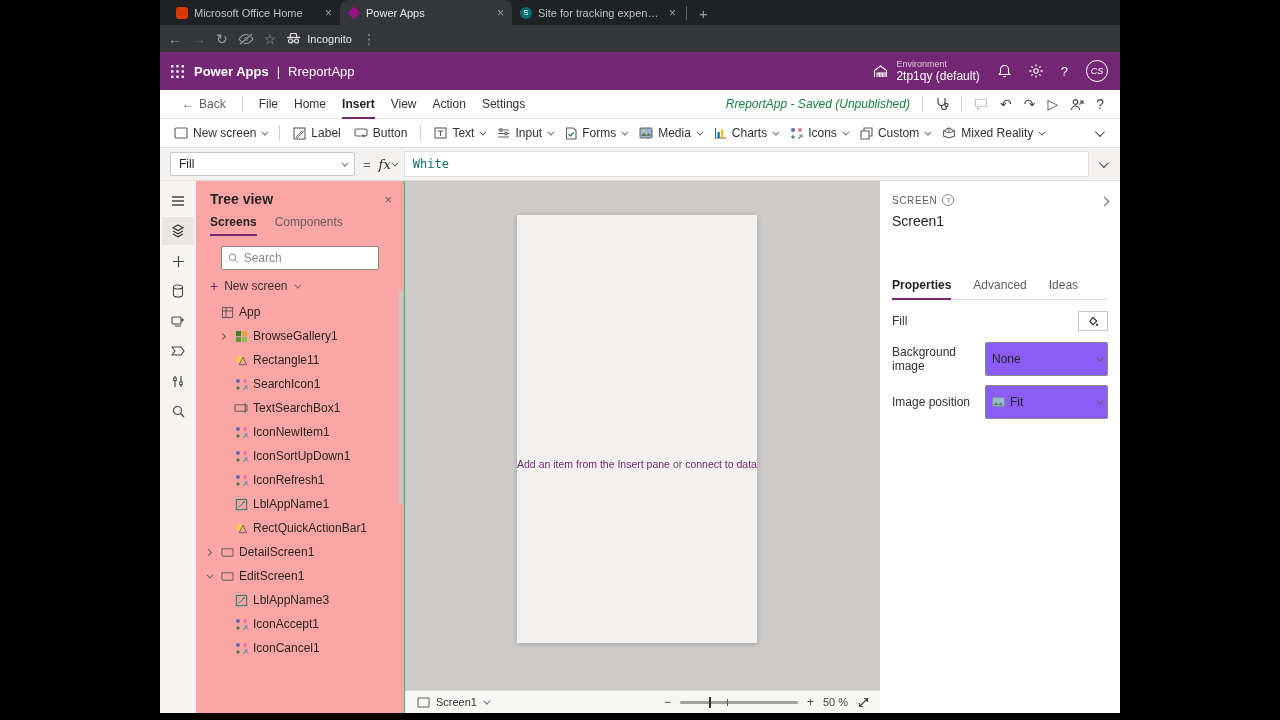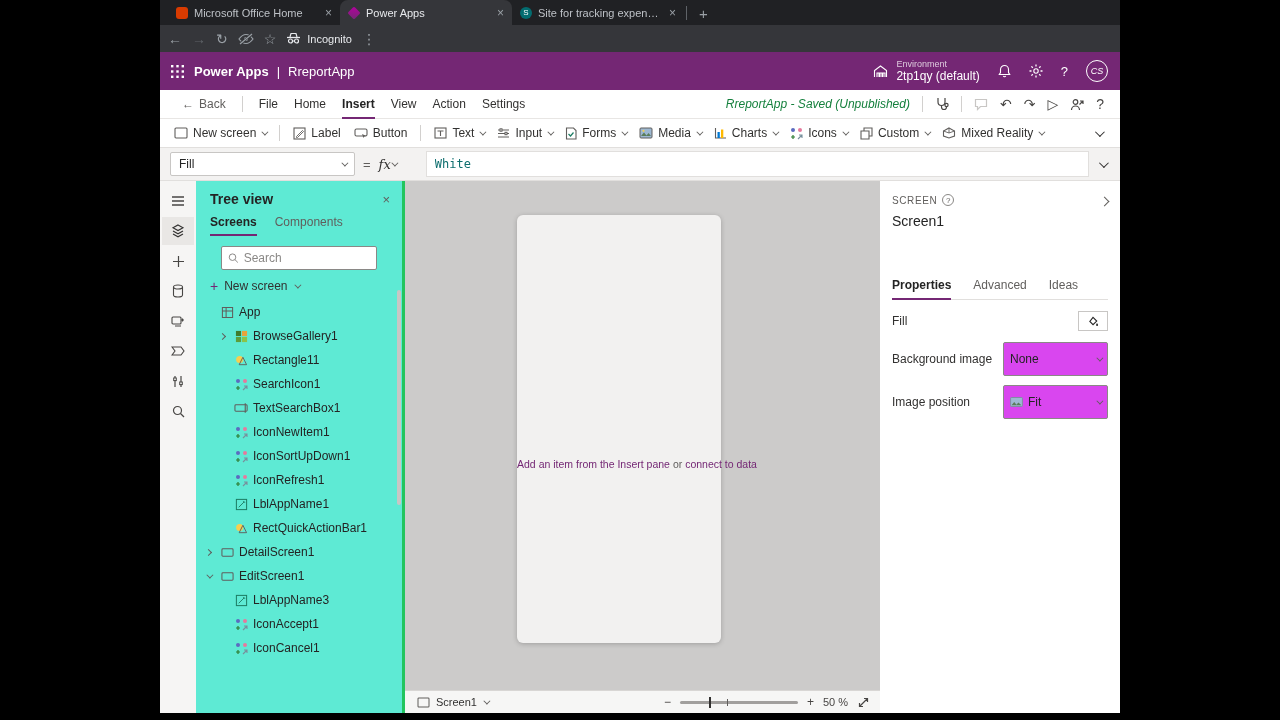--- a/index.html
+++ b/index.html
@@ -61,51 +61,51 @@
   .cv-d { transform:rotate(45deg) translateY(-2px); }
   .cv-r { transform:rotate(-45deg); }
   .bigchev { width:7px; height:7px; border-width:1.5px; border-color:#323130; margin-left:auto; margin-right:4px; }
 
   
   .fbar { height:33px; background:#f3f2f1; display:flex; align-items:center; padding:0 10px; gap:8px; border-bottom:1px solid #e1dfdd; }
   .fillsel { width:185px; height:24px; background:#fff; border:1px solid #c8c6c4; border-radius:2px; display:flex; align-items:center; padding:0 8px; font-size:12px; color:#242424; }
   .fillsel .chev { margin-left:auto; }
   .eq { color:#605e5c; font-size:13px; }
   .fx { font-family:"DejaVu Serif", serif; font-style:italic; font-size:13px; color:#323130; display:flex; align-items:center; }
-  .finput { flex:1; height:26px; border:1px solid #e1dfdd; background:#fff; font-family:"DejaVu Sans Mono", monospace; font-size:12px; color:#0e6e6e; padding:0 8px; outline:none;margin-left:22px; }
+  .finput { flex:1; height:26px; border:1px solid #e1dfdd; background:#fff; font-family:"DejaVu Sans Mono", monospace; font-size:12px; color:#0e6e6e; padding:0 8px; outline:none; }
 
   
   .main { position:absolute; top:181px; left:0; right:0; bottom:0; display:flex; }
 
   .rail { width:36px; background:#f6f5f4; display:flex; flex-direction:column; align-items:center; padding-top:6px; gap:2px; }
   .railbtn { width:32px; height:28px; display:flex; align-items:center; justify-content:center; color:#484644; }
   .railbtn.sel { background:#e9e7e5; }
 
-  .treepanel { width:209px; background:#5eead4; border-right:3px solid #22c55e; position:relative; overflow:hidden; }
+  .treepanel { width:209px; background:#fca5a5; border-right:1px solid #22c55e; position:relative; overflow:hidden; }
   .tv-head { display:flex; align-items:center; padding:10px 12px 6px 14px; }
   .tv-title { font-size:14px; font-weight:700; color:#242424; flex:1; }
   .tv-close { color:#605e5c; font-size:13px; }
   .tv-tabs { display:flex; gap:18px; padding:2px 14px 0; font-size:12px; }
   .tv-tab { color:#605e5c; padding-bottom:5px; }
   .tv-tab.active { color:#242424; font-weight:700; border-bottom:2px solid #742774; }
   .tv-search { margin:10px 25px 6px; height:24px; border:1px solid #8a8886; border-radius:2px; display:flex; align-items:center; padding:0 6px; gap:5px; background:#fff; }
   .tv-search input { border:none; outline:none; font-size:12px; color:#323130; width:100%; font-family:inherit; }
   .tv-search input::placeholder { color:#8a8886; }
   .tv-new { display:flex; align-items:center; gap:6px; padding:2px 14px 6px; font-size:12px; color:#323130; }
   .tv-new .plus { color:#742774; font-size:14px; }
   .tlist { }
   .trow { height:24px; display:flex; align-items:center; gap:4px; font-size:12px; color:#242424; padding-left:6px; }
   .trow.lvl1 { padding-left:20px; }
   .cslot { width:13px; display:flex; justify-content:center; flex:0 0 auto; }
   .ticon { width:16px; height:16px; display:flex; align-items:center; justify-content:center; flex:0 0 auto; }
   .tname { white-space:nowrap; overflow:hidden; text-overflow:ellipsis; }
   .tscroll { position:absolute; right:1px; top:109px; width:4px; height:215px; background:#c8c6c4; border-radius:2px; }
 
   .canvas { flex:1; background:#cccbca; position:relative; }
-  .artboard { position:absolute; left:112px; top:34px; width:204px; height:428px; background:#f2f1f0; box-shadow:0 1px 5px rgba(0,0,0,.22);border-radius:6px; }
+  .artboard { position:absolute; left:112px; top:34px; width:240px; height:428px; background:#f2f1f0; box-shadow:0 1px 5px rgba(0,0,0,.22); }
   .hint { position:absolute; top:243px; left:0; width:240px; text-align:center; font-size:10.5px; }
   .hint .lnk { color:#742774; }
   .hint .orr { color:#605e5c; }
   .cfooter { position:absolute; left:0; right:0; bottom:0; height:23px; background:#f6f6f5; border-top:1px solid #d8d6d4; display:flex; align-items:center; padding:0 10px 0 12px; gap:6px; }
   .cf-screen { display:flex; align-items:center; gap:6px; font-size:11px; color:#323130; }
   .cf-zoom { margin-left:auto; display:flex; align-items:center; gap:9px; color:#484644; font-size:12px; }
   .slider { position:relative; width:118px; height:3px; background:#a19f9d; border-radius:2px; }
   .shandle { position:absolute; left:29px; top:-4px; width:2.5px; height:11px; background:#323130; }
   .stick { position:absolute; left:47px; top:-2px; width:1.5px; height:7px; background:#605e5c; }
   .pct { font-size:11px; color:#484644; }
@@ -115,21 +115,21 @@
   .pr-type { font-size:10px; letter-spacing:.6px; color:#605e5c; }
   .pr-q { width:12px; height:12px; border:1px solid #8a8886; border-radius:50%; font-size:8px; color:#605e5c; display:flex; align-items:center; justify-content:center; }
   .pr-nav { margin-left:auto; }
   .pr-nav .chev { width:7px; height:7px; border-width:1.5px; }
   .pr-name { font-size:14px; color:#242424; margin-top:4px; }
   .pr-tabs { display:flex; gap:22px; font-size:12px; margin-top:10px; border-bottom:1px solid #e1dfdd; }
   .pr-tab { padding-bottom:6px; color:#605e5c;margin-top:39px; }
   .pr-tab.active { color:#242424; font-weight:700; border-bottom:2px solid #742774; margin-bottom:-1px; }
   .prow { display:flex; align-items:center; margin-top:9px; min-height:24px; }
   .prow .plabel { flex:1; font-size:12px; color:#323130; }
-  .pselect { width:105px; height:24px; border:1px solid #8a8886; border-radius:2px; background:#d946ef; display:flex; align-items:center; gap:5px; padding:16px 6px; font-size:12px; color:#242424; }
+  .pselect { width:123px; height:24px; border:1px solid #8a8886; border-radius:2px; background:#8b5cf6; display:flex; align-items:center; gap:5px; padding:16px 6px; font-size:12px; color:#242424; }
   .pselect .chev { margin-left:auto; }
   .fillswatch { width:30px; height:20px; background:#fff; border:1px solid #c8c6c4; display:flex; align-items:center; justify-content:center; }
   svg { display:block; }
 </style>
 </head>
 <body>
 
 <div class="browser">
 
   <div class="tabstrip">

